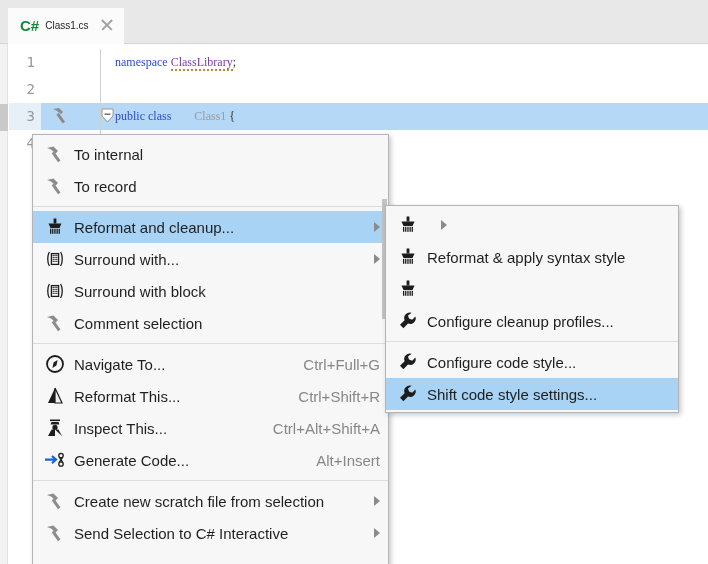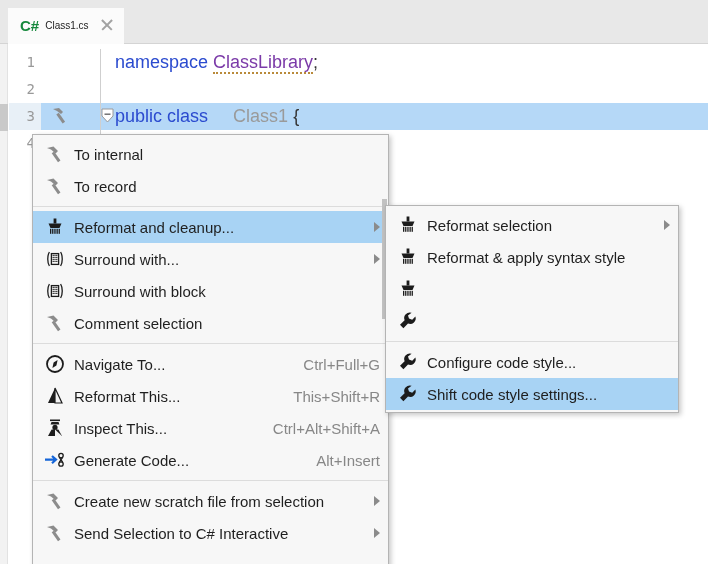--- a/index.html
+++ b/index.html
@@ -72,22 +72,22 @@
     padding-right: 6px; flex: none;
     align-self: stretch; line-height: 27px;
   }
   .anno {
     width: 60px; flex: none; align-self: stretch; position: relative;
   }
   .fold {
     width: 14px; flex: none; position: relative; align-self: stretch;
   }
   .codetext {
-    font-family: Liberation Sans, sans-serif;
-    font-size: 18px; white-space: pre; line-height: 27px;
+    font-family: Liberation Serif, serif;
+    font-size: 12px; white-space: pre; line-height: 27px;
   }
   .kw { color: #2b4bcf; }
   .typ { color: #7b3aa8; }
   .cls { color: #9a9a9a; margin-left: 20px; }
   .pn { color: #333333; }
   .squig {
     border-bottom: 2px dotted #b98a3a;
     padding-bottom: 0px;
   }
   .vline {
@@ -317,21 +317,21 @@
           <span class="mi-shortcut">Ctrl+Full+G</span>
         </div>
         <div class="mi">
           <span class="mi-icon">
             <svg width="20" height="20" viewBox="0 0 20 20">
               <path d="M10 2 L17 17 H10 Z" fill="#f2f2f2" stroke="#1c1c1c" stroke-width="1.2"></path>
               <path d="M10 2 L3 17 H10 Z" fill="#1c1c1c"></path>
             </svg>
           </span>
           <span class="mi-label">Reformat This...</span>
-          <span class="mi-shortcut">This+Shift+R</span>
+          <span class="mi-shortcut">Ctrl+Shift+R</span>
         </div>
         <div class="mi">
           <span class="mi-icon">
             <svg width="20" height="20" viewBox="0 0 20 20">
               <g fill="#1c1c1c">
                 <rect x="5" y="1.5" width="10" height="1.6"></rect>
                 <path d="M6.5 4 H13.5 L14.4 6.6 H5.6 Z"></path>
                 <circle cx="10" cy="9.4" r="2.6"></circle>
                 <path d="M3 18 L6.6 11.6 H13.4 L17 18 Z"></path>
                 <path d="M10 11.6 L10 18 L17 18 Z" fill="#f2f2f2"></path>
@@ -393,21 +393,20 @@
                 <rect x="8.6" y="1.5" width="2.8" height="5"></rect>
                 <path d="M3.5 6.5 H16.5 L14.5 11 H5.5 Z"></path>
                 <rect x="5" y="11.8" width="1.3" height="5"></rect>
                 <rect x="7.1" y="11.8" width="1.3" height="5"></rect>
                 <rect x="9.3" y="11.8" width="1.3" height="5"></rect>
                 <rect x="11.5" y="11.8" width="1.3" height="5"></rect>
                 <rect x="13.6" y="11.8" width="1.3" height="5"></rect>
               </g>
             </svg>
           </span>
-          <span class="mi-label">Reformat selection</span>
           <span class="mi-arrow"></span>
         </div>
         <div class="mi">
           <span class="mi-icon">
             <svg width="20" height="20" viewBox="0 0 20 20">
               <g fill="#1c1c1c">
                 <rect x="8.6" y="1.5" width="2.8" height="5"></rect>
                 <path d="M3.5 6.5 H16.5 L14.5 11 H5.5 Z"></path>
                 <rect x="5" y="11.8" width="1.3" height="5"></rect>
                 <rect x="7.1" y="11.8" width="1.3" height="5"></rect>
@@ -435,20 +434,21 @@
           </span>
         </div>
         <div class="mi">
           <span class="mi-icon">
             <svg width="20" height="20" viewBox="0 0 20 20">
               <g fill="#1c1c1c">
                 <path d="M13.6 1.8 A5.6 5.6 0 0 0 6.6 9.2 L2 13.8 L5.4 17.2 L10 12.6 A5.6 5.6 0 0 0 17.4 5.6 L14.2 8.8 L11 7.6 L10 4.4 Z"></path>
               </g>
             </svg>
           </span>
+          <span class="mi-label">Configure cleanup profiles...</span>
         </div>
         <div class="sep"></div>
         <div class="mi">
           <span class="mi-icon">
             <svg width="20" height="20" viewBox="0 0 20 20">
               <g fill="#1c1c1c">
                 <path d="M13.6 1.8 A5.6 5.6 0 0 0 6.6 9.2 L2 13.8 L5.4 17.2 L10 12.6 A5.6 5.6 0 0 0 17.4 5.6 L14.2 8.8 L11 7.6 L10 4.4 Z"></path>
               </g>
             </svg>
           </span>

